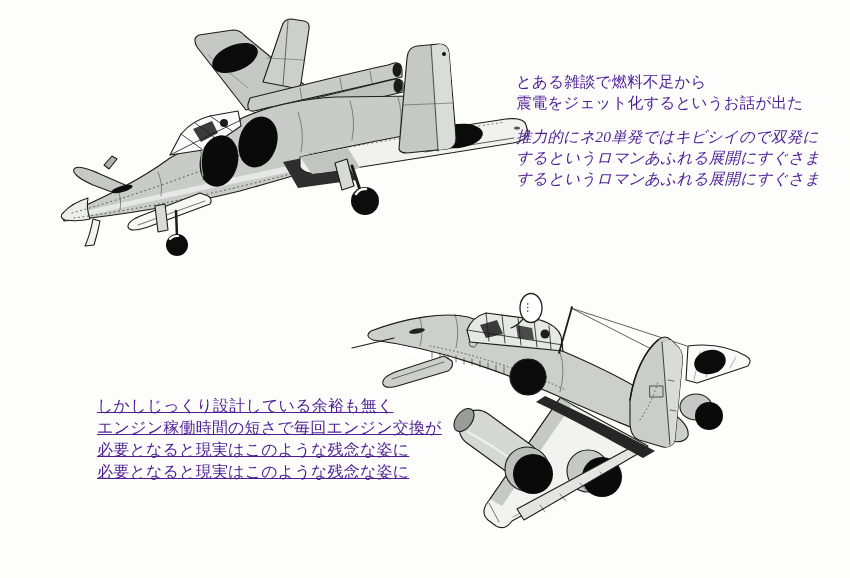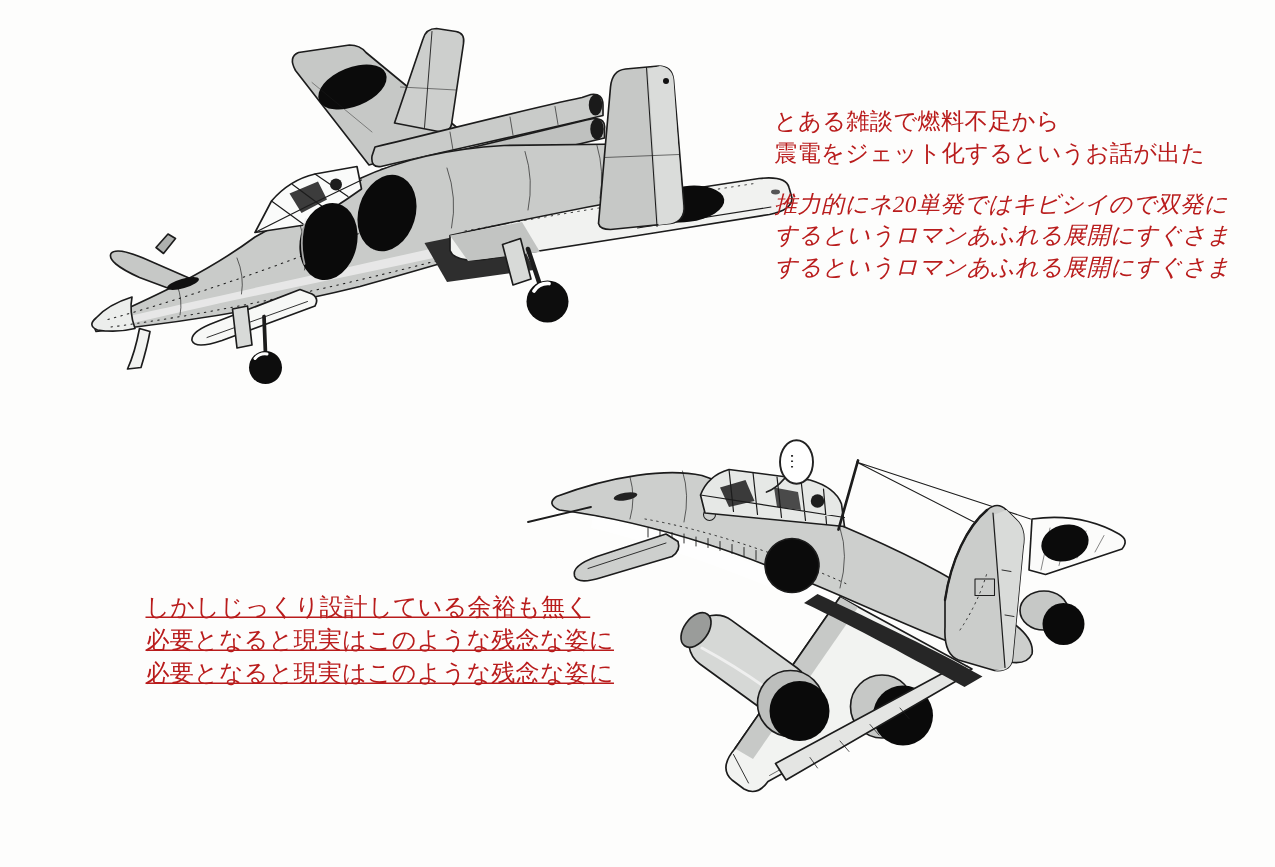--- a/index.html
+++ b/index.html
@@ -1,21 +1,21 @@
 <!DOCTYPE html>
 <html><head>
 <meta charset="utf-8">
 <style>
   html,body{margin:0;padding:0;}
   body{
     width:850px;height:578px;background:#ffffff;position:relative;overflow:hidden;
     font-family:"Liberation Serif","DejaVu Serif",serif;
   }
   .stage{position:absolute;left:0;top:0;width:850px;height:578px;background:#fdfdfc;}
-  .caption{position:absolute;color:#b91c1c;}
+  .caption{position:absolute;color:#4c1d95;}
   .caption p{margin:0;white-space:nowrap;}
   #cap-tr{left:516px;top:71px;font-size:15.5px;line-height:21px;letter-spacing:0.2px;}
   #cap-tr .p2{margin-top:13px;font-style:italic;}
   #cap-bl{left:97px;top:395px;font-size:16px;line-height:22px;letter-spacing:0.2px;text-decoration:underline;}
   svg{position:absolute;}
   #plane-top{left:40px;top:8px;}
   #plane-bottom{left:345px;top:288px;}
 </style>
 </head>
 <body>
@@ -218,17 +218,18 @@
     </div>
     <div class="p2">
       <p>推力的にネ20単発ではキビシイので双発に</p>
       <p>するというロマンあふれる展開にすぐさま</p>
       <p>するというロマンあふれる展開にすぐさま</p>
     </div>
   </div>
 
   <div id="cap-bl" class="caption">
     <p>しかしじっくり設計している余裕も無く</p>
+    <p>エンジン稼働時間の短さで毎回エンジン交換が</p>
     <p>必要となると現実はこのような残念な姿に</p>
     <p>必要となると現実はこのような残念な姿に</p>
   </div>
 
 </div>
 
 </body></html>

